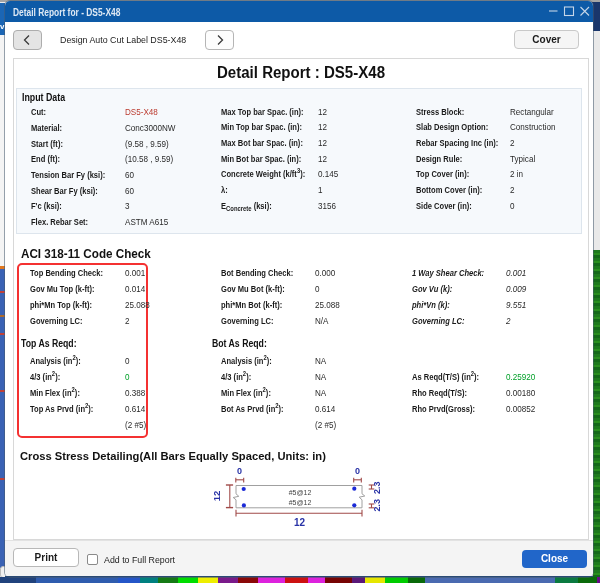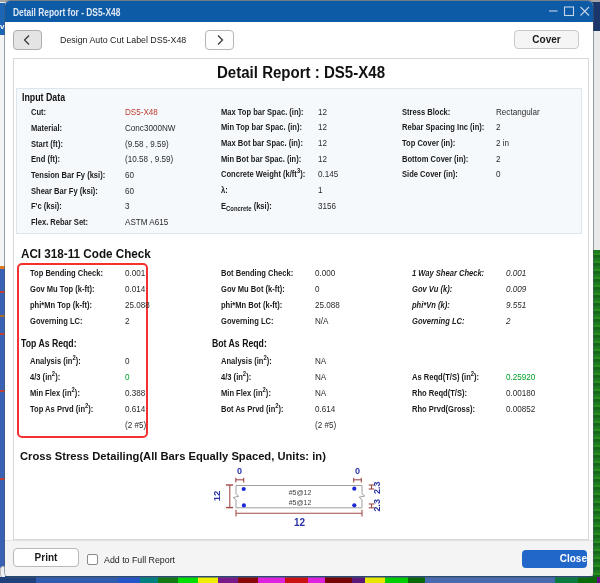--- a/index.html
+++ b/index.html
@@ -77,39 +77,39 @@
 .lbl { display:inline-block; font-weight:bold; transform:scaleX(.84); transform-origin:0 50%; }
 .val { position:absolute; top:0; color:#2a2a2a; transform:scaleX(.9); transform-origin:0 50%; }
 .red { color:#bb3a2e; }
 .grn { color:#00a028; }
 sup { font-size:7px; vertical-align:4px; line-height:0; }
 sub { font-size:7px; vertical-align:-2px; line-height:0; }
 .sh { font-weight:bold; font-size:10px; color:#111; transform:scaleX(.87); transform-origin:0 50%; }
 
 #icol1 { left:22px; top:105.35px; } #icol1 .val { left:94px; }
 #icol2 { left:211.5px; top:104.65px; } #icol2 .val { left:97.5px; }
-#icol3 { left:393px; top:104.65px; } #icol3 .val { left:93.5px; }
+#icol3 { left:407px; top:104.65px; } #icol3 .val { left:93.5px; }
 
 #acol1 { left:21px; top:265.4px; } #acol1 .val { left:95px; }
 #acol2 { left:211.5px; top:265.4px; } #acol2 .val { left:94px; }
 #acol3 { left:403px; top:265.4px;font-style:italic; } #acol3 .val { left:93.5px; }
 
 #sh1 { left:21px; top:337.5px; line-height:11px; }
 #sh2 { left:211.5px; top:337.5px; line-height:11px; }
 
 #bcol1 { left:21px; top:352.6px; } #bcol1 .val { left:95px; }
 #bcol2 { left:211.5px; top:352.6px; } #bcol2 .val { left:94px; }
 #bcol3 { left:403px; top:368.5px; } #bcol3 .val { left:93.5px; }
 
 
 #printbtn { left:13px; top:548px; width:66px; height:19px; line-height:17px; background:#fff; border-color:#b8b8b8; }
 #chk { left:87px; top:554px; width:11px; height:11px; background:#fff; border:1px solid #8a8a8a; border-radius:2px; }
 #chklabel { left:104px; top:554px; font-size:9.8px; color:#1c1c1c; line-height:11px; transform:scaleX(.9); transform-origin:0 50%; white-space:nowrap; }
 #closebtn { left:522px; top:550px; width:65px; height:18px; background:#2166c9; border-radius:4px;
-  color:#fff; font-size:10px; font-weight:bold; text-align:right; line-height:18px; }
+  color:#fff; font-size:10px; font-weight:bold; text-align:center; line-height:18px; }
 </style>
 </head>
 <body>
 <div class="abs" id="bgLeftGray"></div>
 <div class="abs" id="bgLeftBlue"></div>
 <div class="abs" id="bgLeftCol"></div>
 <div class="abs" id="bgLeftColTip"></div>
 <div class="abs" id="bgRightNavy"></div>
 <div class="abs" id="bgRightGray"></div>
 <div class="abs" id="bgRightGreen"></div>
@@ -165,21 +165,23 @@
   <div class="row"><span class="lbl">Max Top bar Spac. (in):</span><span class="val">12</span></div>
   <div class="row"><span class="lbl">Min Top bar Spac. (in):</span><span class="val">12</span></div>
   <div class="row"><span class="lbl">Max Bot bar Spac. (in):</span><span class="val">12</span></div>
   <div class="row"><span class="lbl">Min Bot bar Spac. (in):</span><span class="val">12</span></div>
   <div class="row"><span class="lbl">Concrete Weight (k/ft<sup>3</sup>):</span><span class="val">0.145</span></div>
   <div class="row"><span class="lbl">λ:</span><span class="val">1</span></div>
   <div class="row"><span class="lbl">E<sub>Concrete</sub> (ksi):</span><span class="val">3156</span></div>
 </div>
 <div class="col" id="icol3">
   <div class="row"><span class="lbl">Stress Block:</span><span class="val">Rectangular</span></div>
+  <div class="row"><span class="lbl">Slab Design Option:</span><span class="val">Construction</span></div>
   <div class="row"><span class="lbl">Rebar Spacing Inc (in):</span><span class="val">2</span></div>
+  <div class="row"><span class="lbl">Design Rule:</span><span class="val">Typical</span></div>
   <div class="row"><span class="lbl">Top Cover (in):</span><span class="val">2 in</span></div>
   <div class="row"><span class="lbl">Bottom Cover (in):</span><span class="val">2</span></div>
   <div class="row"><span class="lbl">Side Cover (in):</span><span class="val">0</span></div>
 </div>
 
 <div class="abs aci" id="acihdr">ACI 318-11 Code Check</div>
 <div class="abs" id="redbox"></div>
 
 <div class="col" id="acol1">
   <div class="row row16"><span class="lbl">Top Bending Check:</span><span class="val">0.001</span></div>

